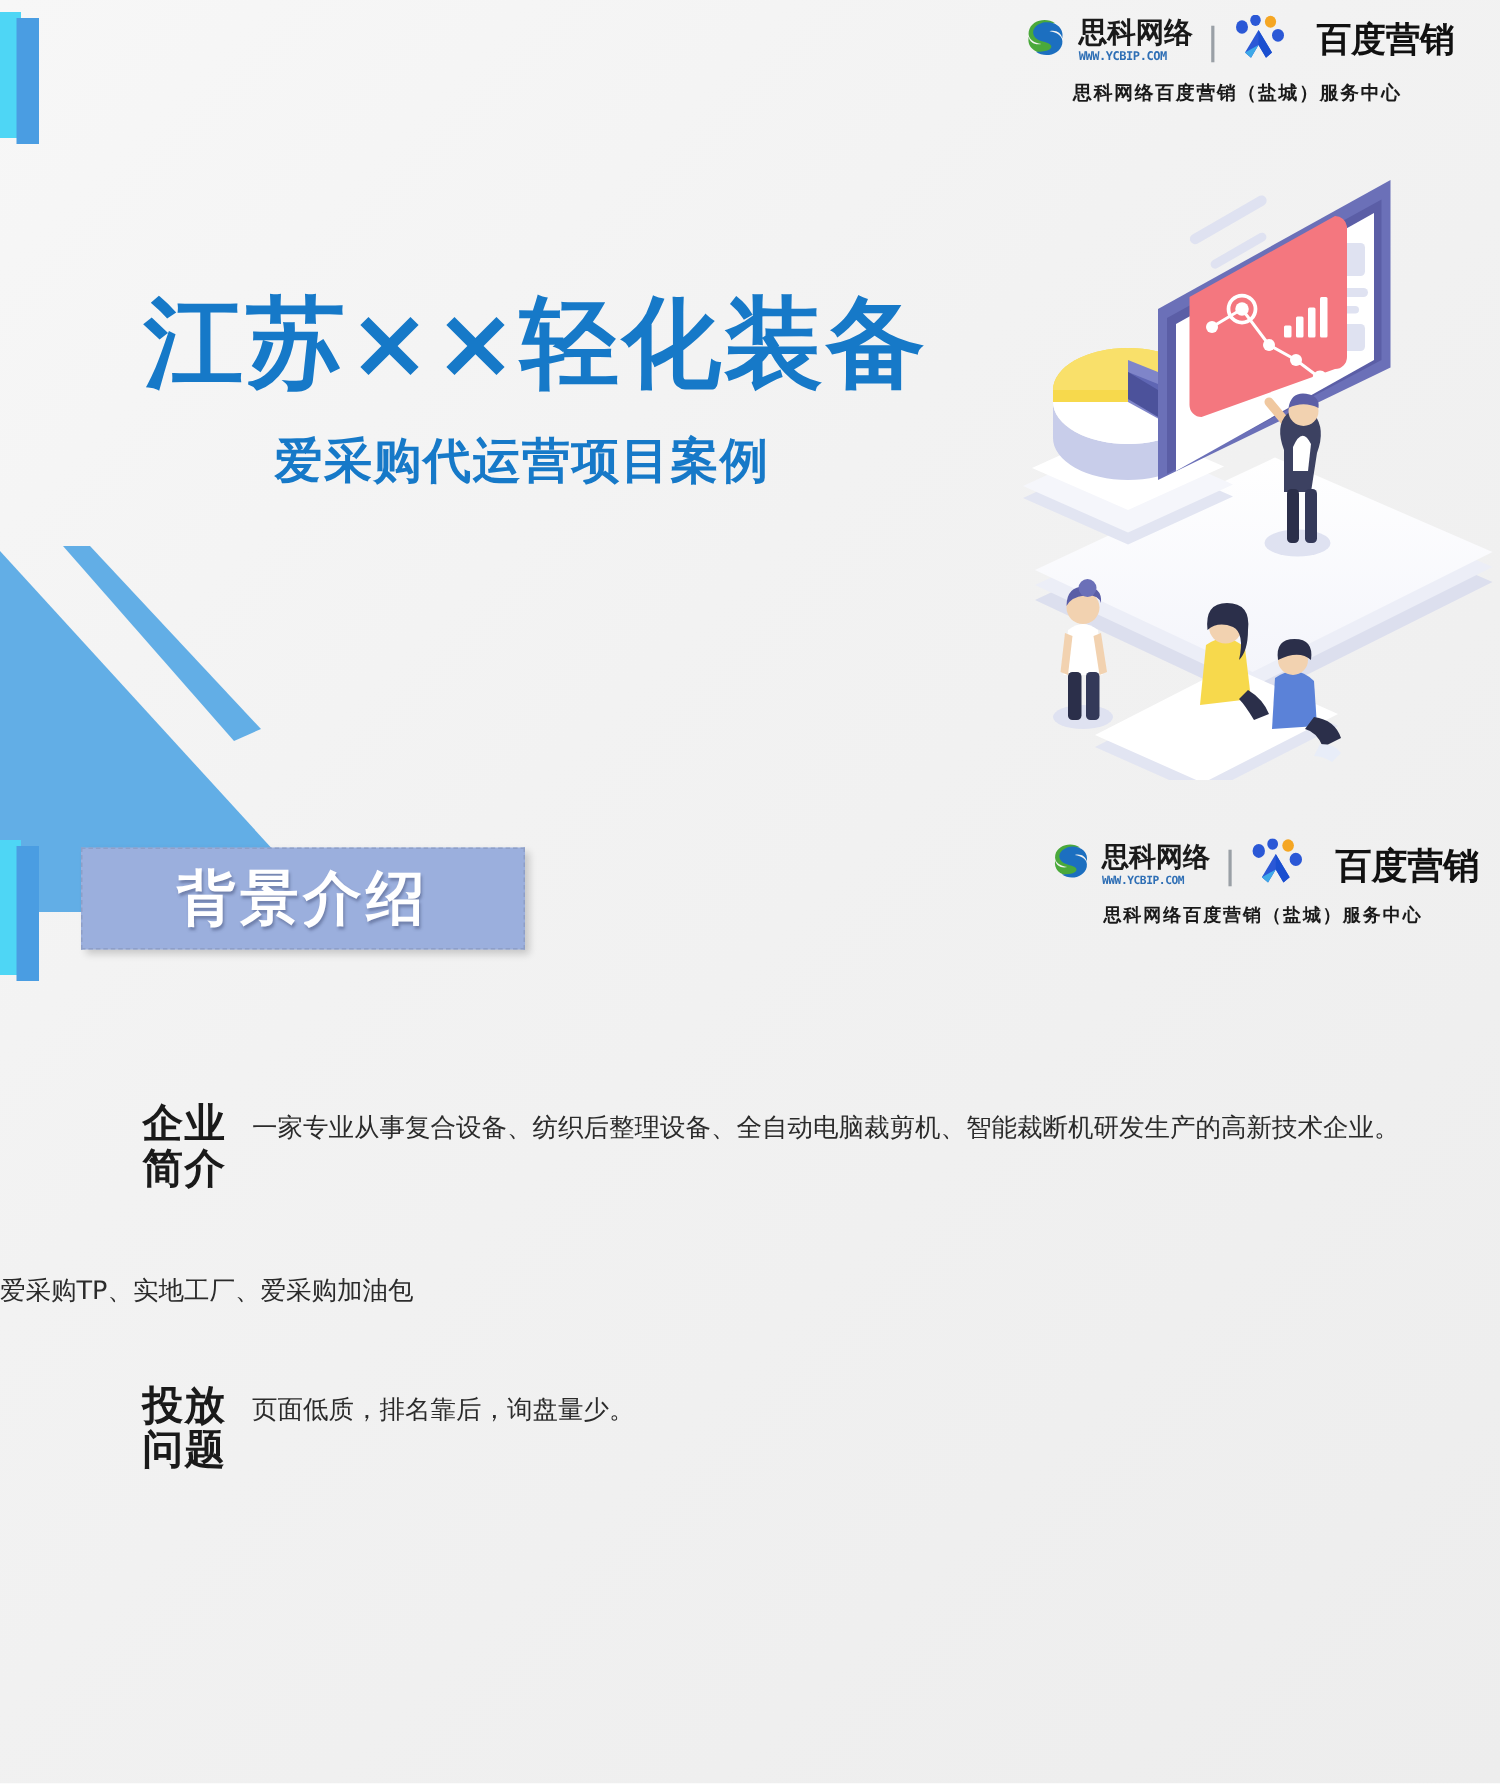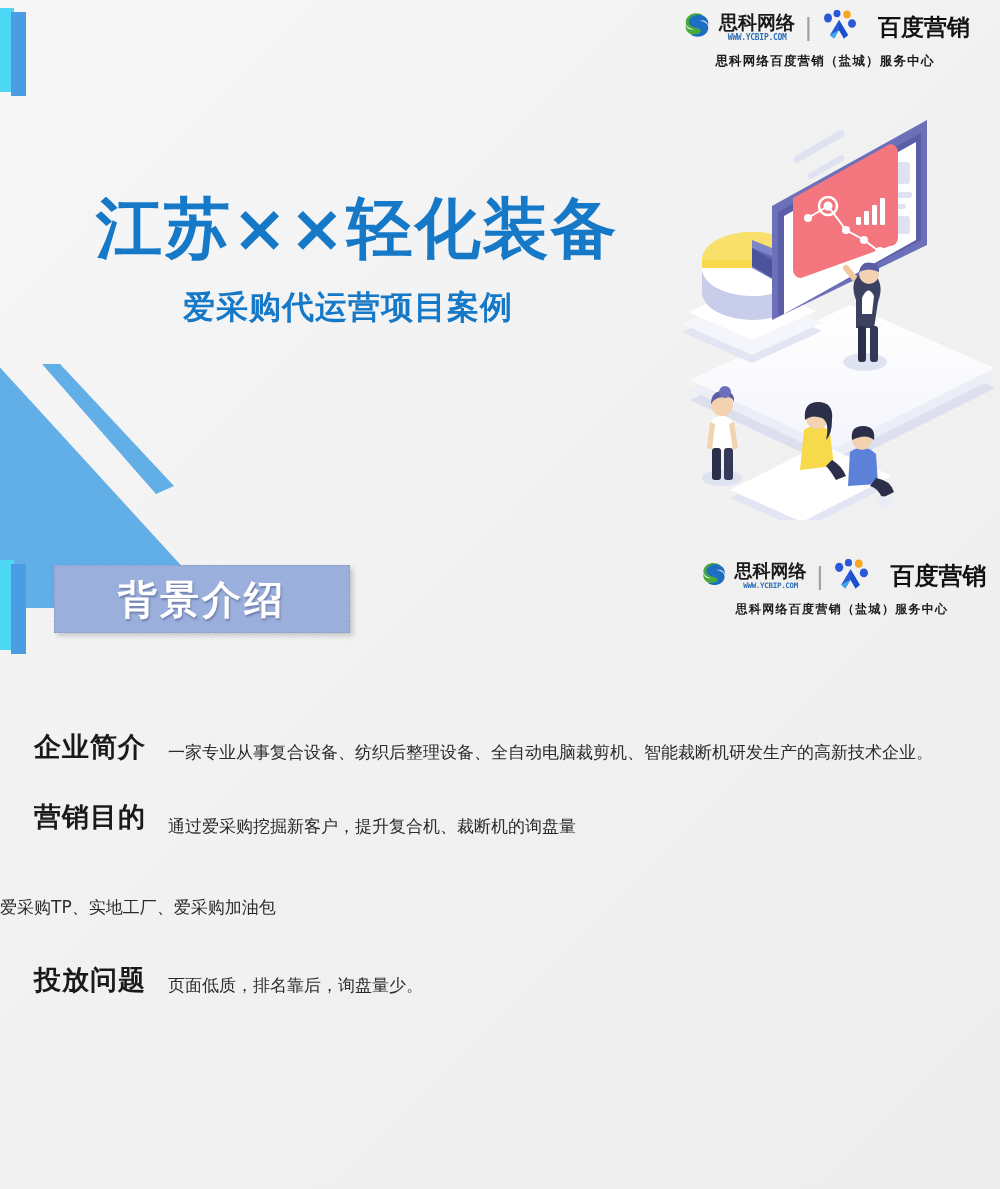--- a/index.html
+++ b/index.html
@@ -57,21 +57,21 @@
     flex-direction: column;
     align-items: center;
   }
   .logo-lockup.header { right: 10px; top: 8px; width: 330px; }
   .logo-lockup.mid    { right: 8px;  top: 558px; width: 300px; }
 
   .logo-row { display: flex; align-items: center; justify-content: center; gap: 10px; }
 
   .sike { display: flex; align-items: center; gap: 5px; }
   .sike-mark { flex: 0 0 auto; }
-  .sike-txt { display: flex; flex-direction: column; line-height: 1; text-align: center; }
+  .sike-txt { display: flex; flex-direction: column; line-height: 1; }
   .sike-cn {
     font-weight: 700; color: #1a1a1a; letter-spacing: 0px;
     font-family: "DejaVu Sans", "Liberation Sans", sans-serif;
   }
   .sike-url {
     color: #2f6fb5; font-weight: 700;
     font-family: "DejaVu Sans Mono", "Liberation Mono", monospace;
     letter-spacing: -0.3px;
   }
 
@@ -140,27 +140,27 @@
     text-shadow: 1px 2px 2px rgba(60,70,110,0.45);
     font-family: "DejaVu Sans", "Liberation Sans", sans-serif;
   }
 
   
   .rows { position: absolute; left: 0; top: 735px; width: 1000px; }
   .row { display: flex; align-items: flex-start; }
   .row-label {
     flex: 0 0 auto;
     width: 168px;
-    padding-left: 34px;
+    padding-left: 95px;
     font-size: 27px;
     font-weight: 700;
     color: #1a1a1a;
     letter-spacing: 1px;
     line-height: 1.1;
-    font-family: Liberation Mono, monospace;
+    font-family: Liberation Sans, sans-serif;
   }
   .row-text {
     flex: 1 1 auto;
     font-size: 17px;
     color: #2b2b2b;
     line-height: 1.55;
     padding-right: 20px;
     font-family: "DejaVu Sans", "Liberation Sans", sans-serif;
   }
   .row-1 { margin-bottom: 0; }
@@ -388,24 +388,20 @@
 
   <div class="section-chip">
     <span>背景介绍</span>
   </div>
 
   <div class="rows">
     <div class="row row-1">
       <div class="row-label">企业简介</div>
       <div class="row-text">一家专业从事复合设备、纺织后整理设备、全自动电脑裁剪机、智能裁断机研发生产的高新技术企业。</div>
     </div>
-    <div class="row row-2">
-      <div class="row-label">营销目的</div>
-      <div class="row-text">通过爱采购挖掘新客户，提升复合机、裁断机的询盘量</div>
-    </div>
     <div class="row row-3">
       <div class="row-text">爱采购TP、实地工厂、爱采购加油包</div>
     </div>
     <div class="row row-4">
       <div class="row-label">投放问题</div>
       <div class="row-text">页面低质，排名靠后，询盘量少。</div>
     </div>
   </div>
 
 </div>

